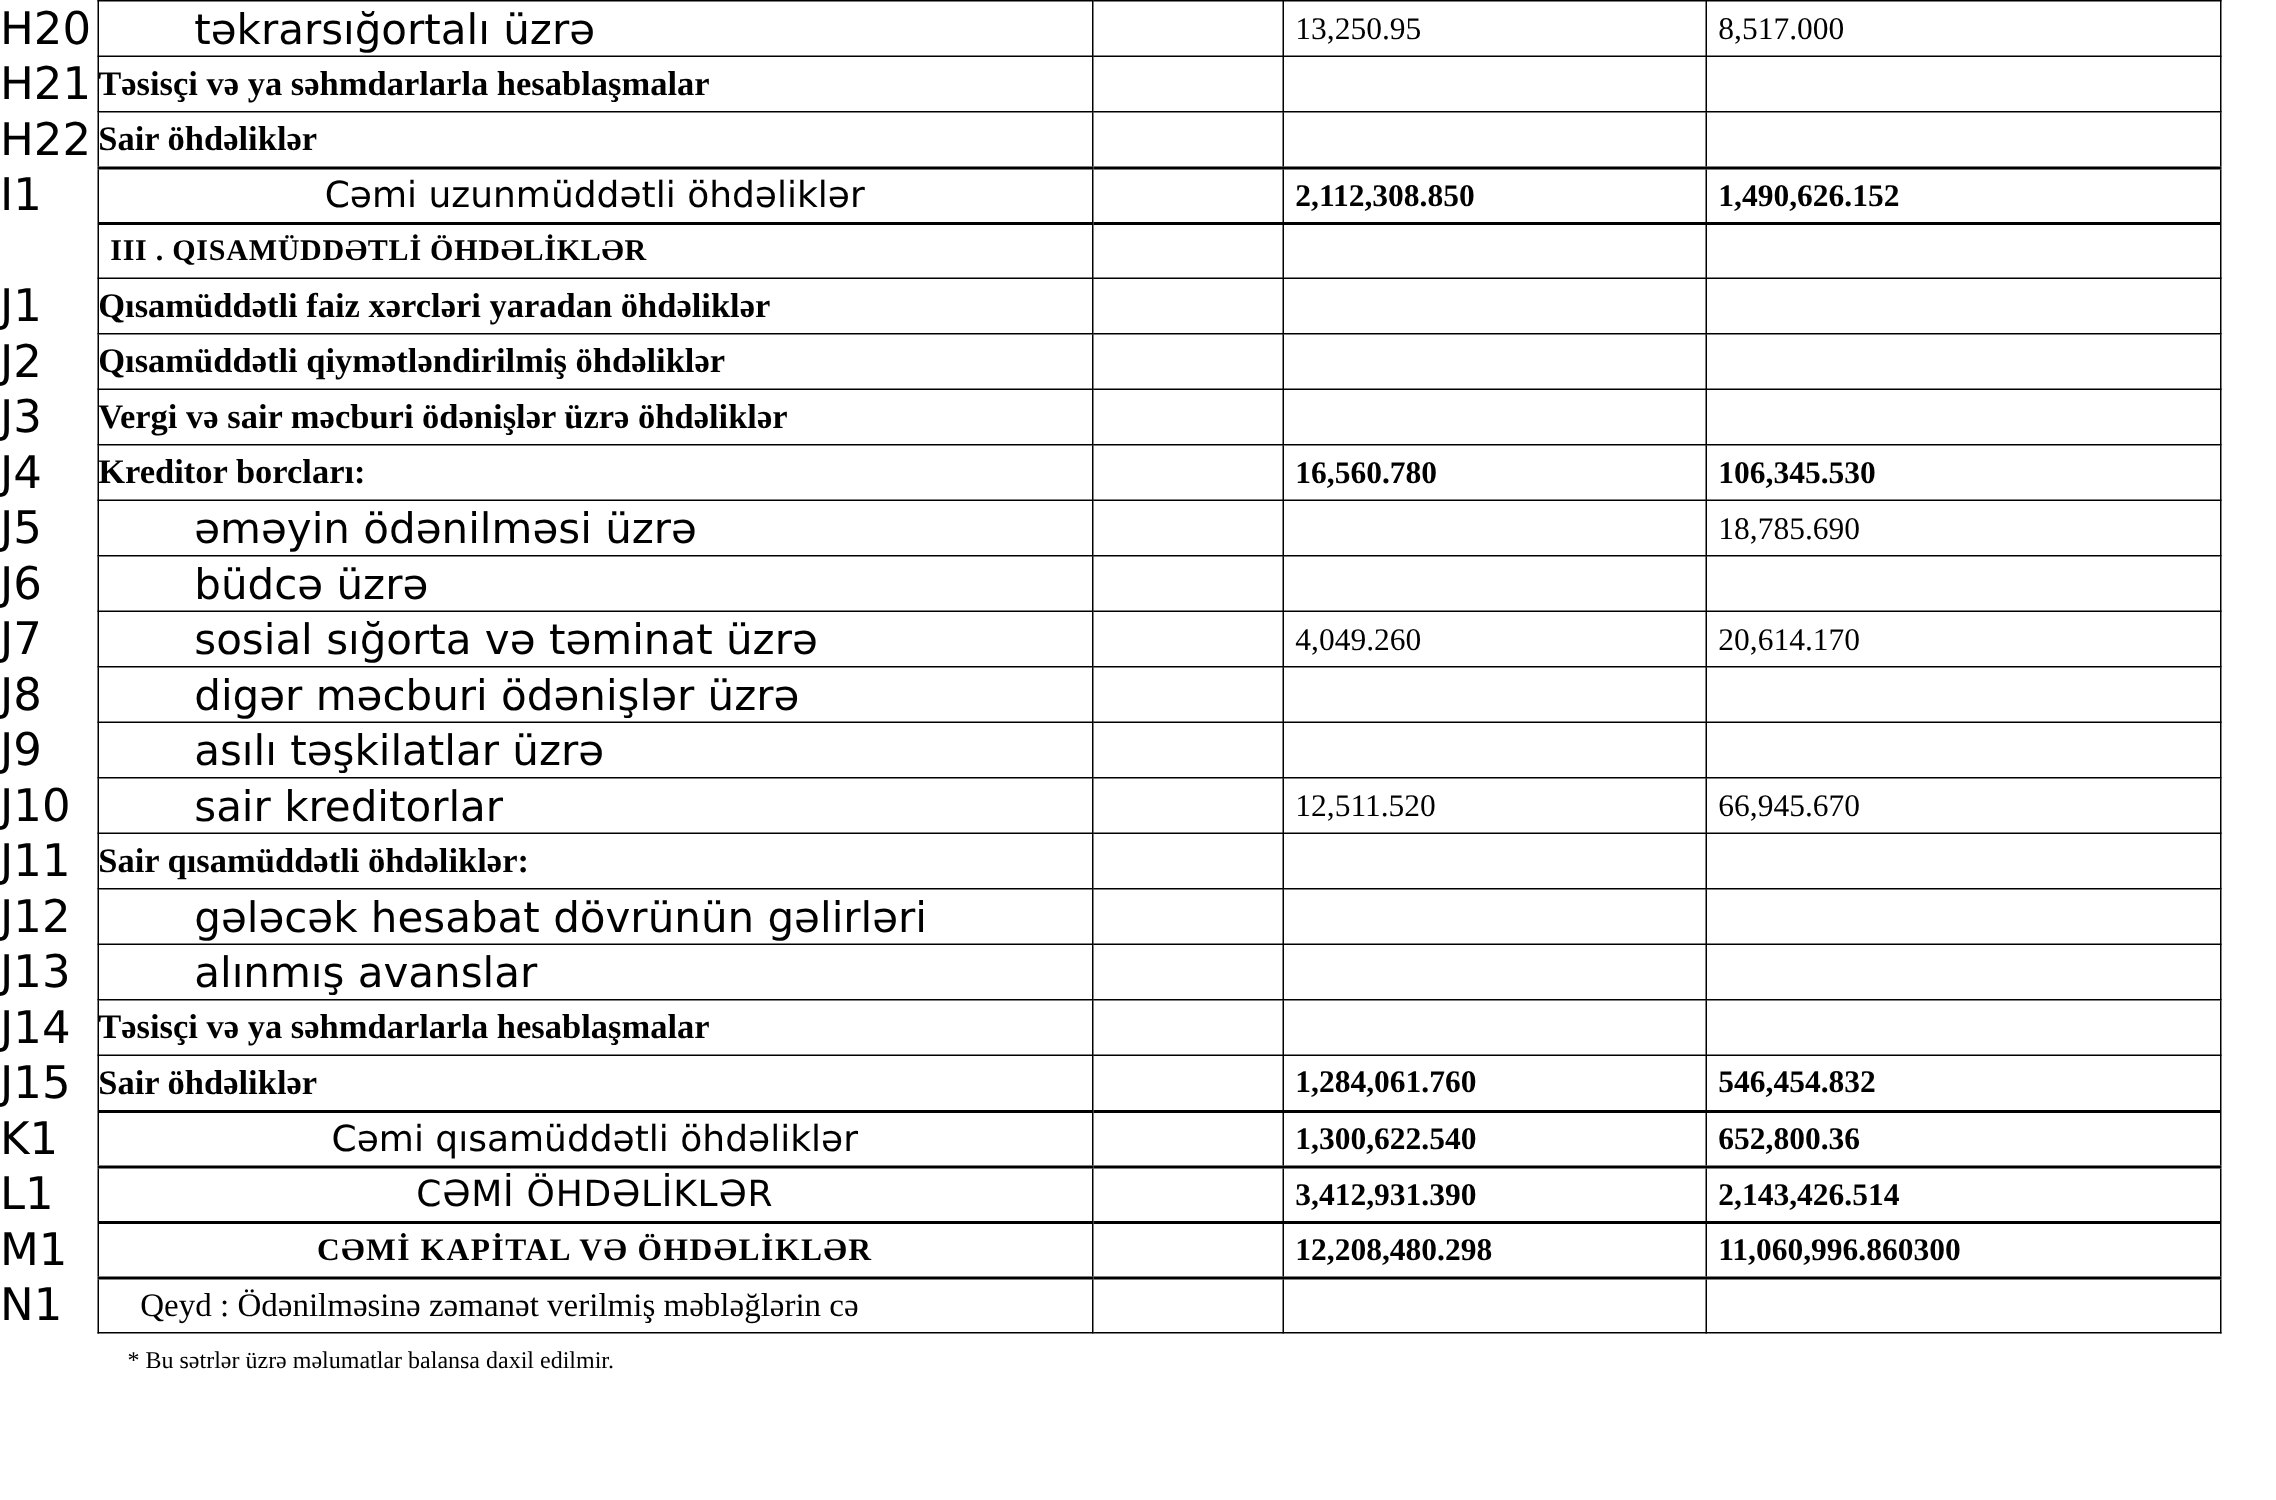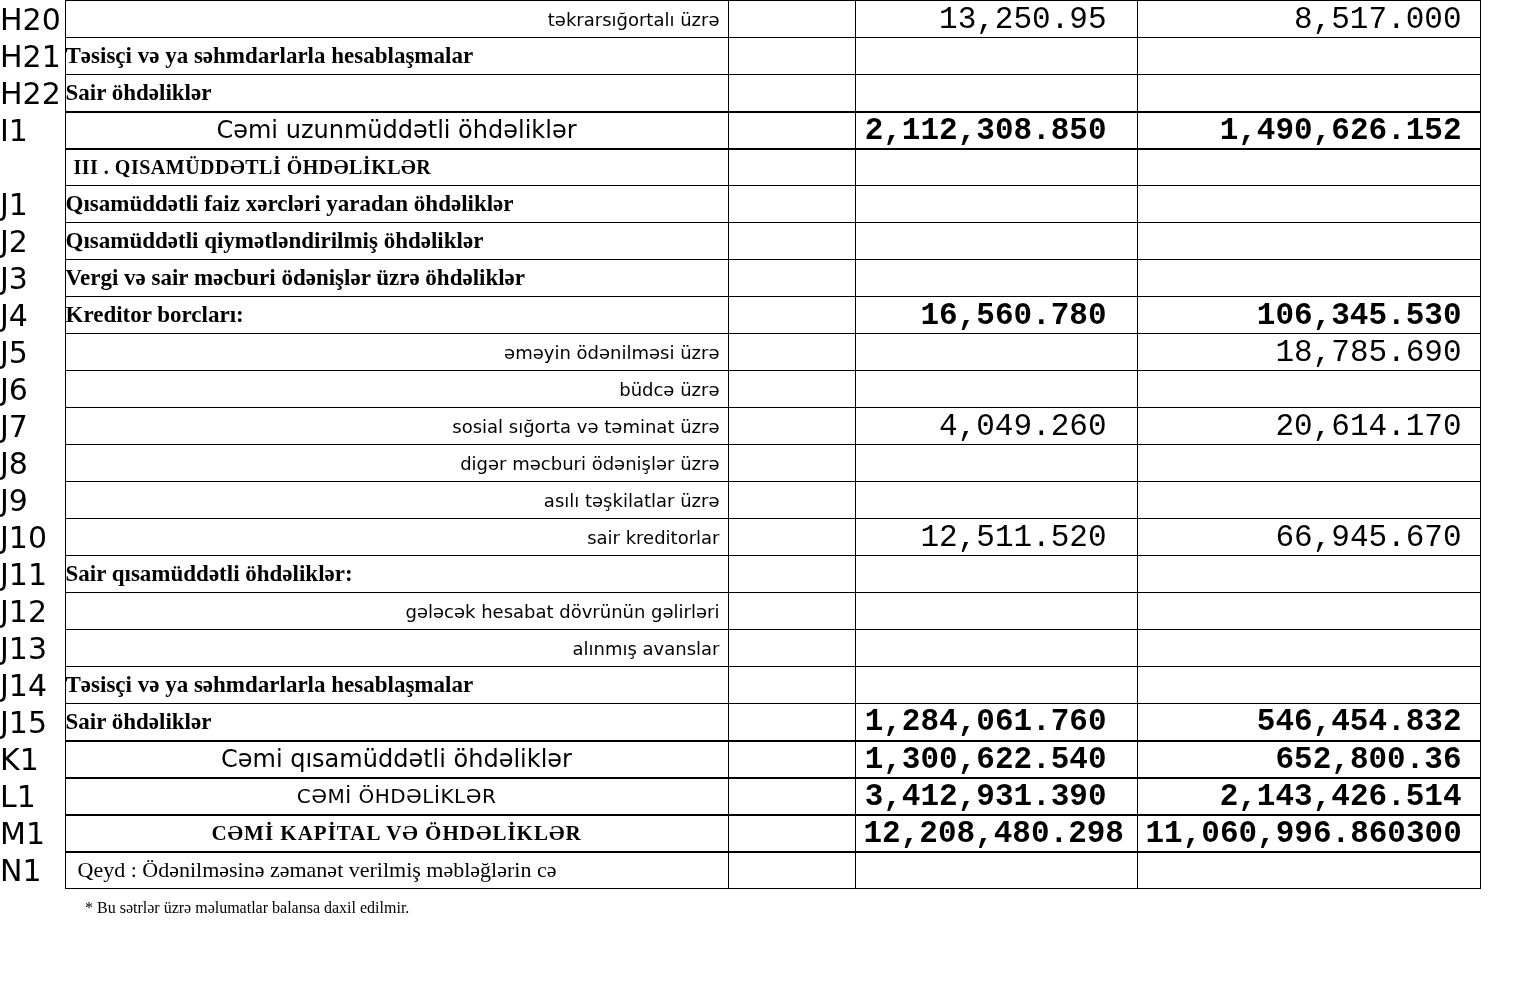--- a/index.html
+++ b/index.html
@@ -7,31 +7,31 @@
   body { font-family:"DejaVu Sans", sans-serif; }
 
   table.balance { border-collapse:collapse; table-layout:fixed; width:1480px; }
   td { border:1px solid #000; height:37px; padding:0 8px; font-size:22px;
        overflow:hidden; white-space:nowrap; vertical-align:middle; }
 
   td.code { border:none; text-align:left; font-family:"DejaVu Sans", sans-serif;
             font-size:30px; padding:0; }
 
   td.desc { font-family:"DejaVu Sans", sans-serif; }
-  td.desc.sub      { padding-left:120px; font-family:"DejaVu Sans", sans-serif; font-size:18px;text-align:right; }
+  td.desc.sub      { padding-left:64px; font-family:"DejaVu Sans", sans-serif; font-size:28px; }
   td.desc.bold     { font-family:"Liberation Serif", serif; font-weight:bold; font-size:23px; padding-left:0; }
   td.desc.center   { text-align:center; font-family:"DejaVu Sans", sans-serif; font-size:24px; }
   td.desc.section  { text-align:left; font-family:"Liberation Serif", serif; font-weight:bold;
                      font-size:20px; letter-spacing:0.5px; }
-  td.desc.caps     { text-align:center; font-family:"DejaVu Sans", sans-serif; font-size:20px; letter-spacing:0.5px; }
+  td.desc.caps     { text-align:center; font-family:"DejaVu Sans", sans-serif; font-size:24px; letter-spacing:0.5px; }
   td.desc.capsbold { text-align:center; font-family:"Liberation Serif", serif; font-weight:bold;
                      font-size:21px; letter-spacing:1px; }
-  td.desc.note     { font-family:"Liberation Serif", serif; font-size:22px; padding-left:12px; }
-
-  td.val  { font-family:Liberation Mono, monospace; font-size:31px; text-align:right; }
+  td.desc.note     { font-family:"Liberation Serif", serif; font-size:22px; padding-left:28px; }
+
+  td.val  { font-family:Liberation Serif, serif; font-size:21px; text-align:left; }
   td.val1 { padding-right:30px; }
   td.val2 { padding-right:18px; }
   tr.vbold td.val { font-weight:bold; }
   tr.thick td:not(.code) { border-top-width:2px; border-bottom-width:2px; }
 
   .footnote { margin:10px 0 0 85px; font-family:Liberation Serif, serif; font-size:16px; }
 </style>
 </head>
 <body>
 

